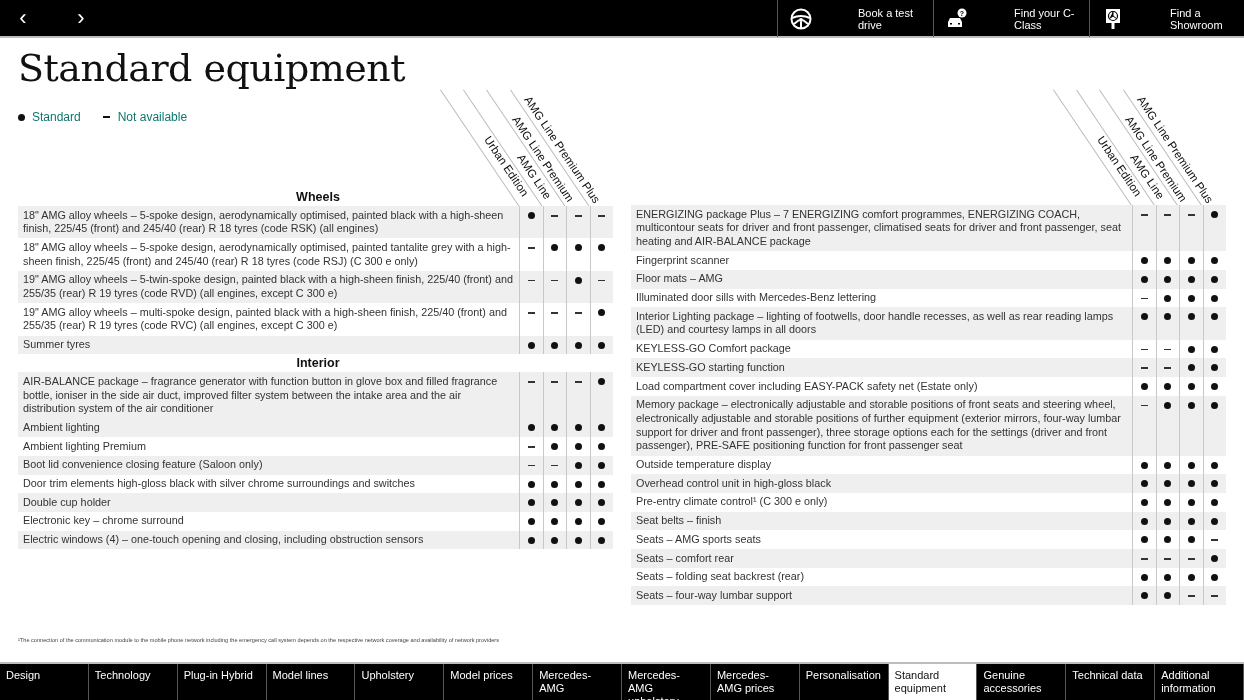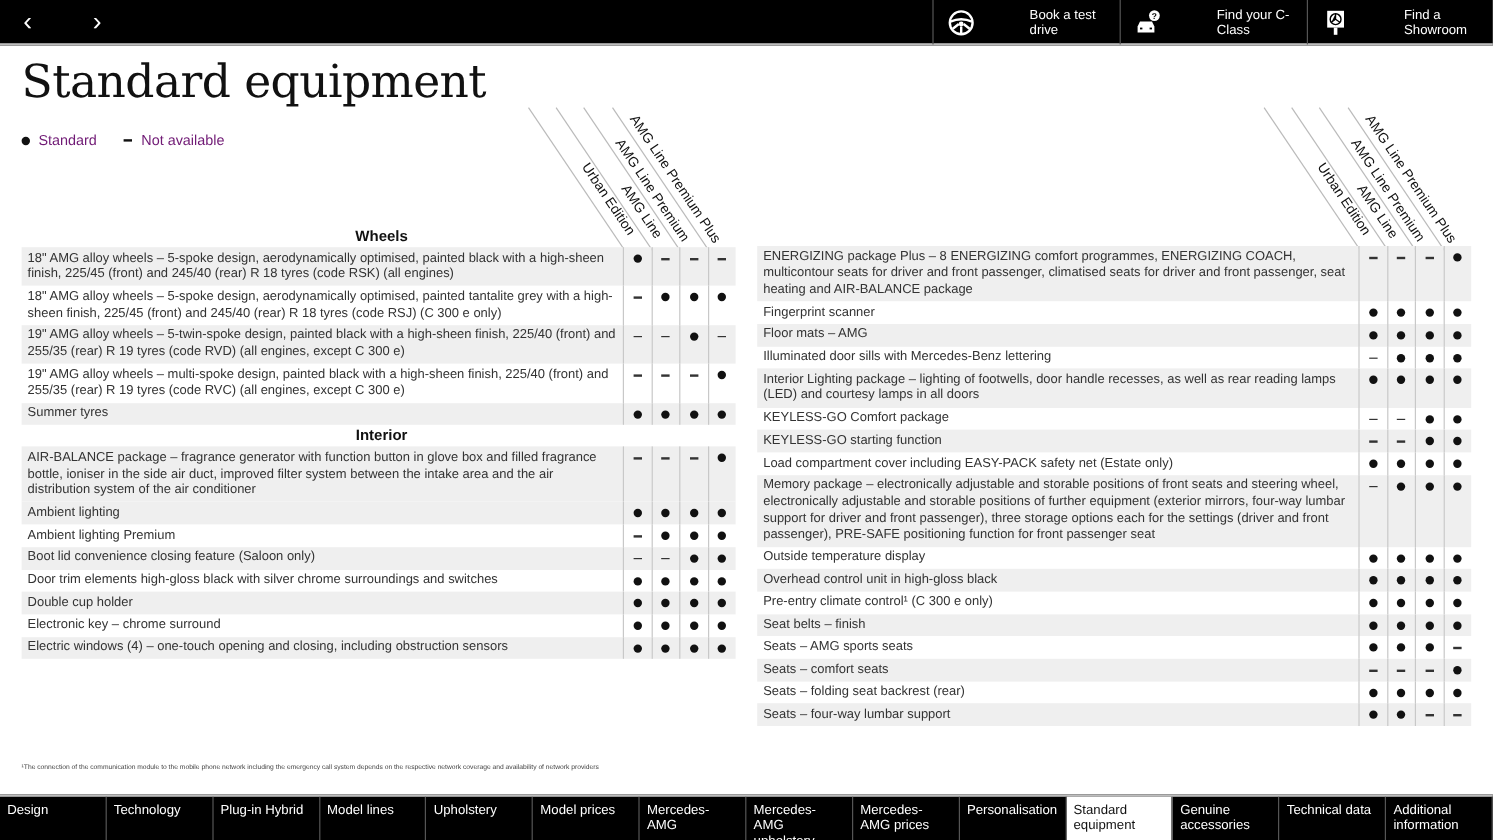--- a/index.html
+++ b/index.html
@@ -8,21 +8,21 @@
   .nav-arrow { position: absolute; top: 6px; width: 26px; height: 26px; color: #fff; font-size: 22px; line-height: 24px; text-align: center; cursor: pointer; }
   .nav-prev { left: 10px; }
   .nav-next { left: 68px; }
   .top-action { position: absolute; top: 0; height: 37px; border-left: 1px solid #555; display: flex; align-items: center; color: #fff; font-size: 11px; cursor: pointer; gap: 38px; }
   .top-action .ic { width: 24px; height: 24px; margin-right: 8px; display: flex; align-items: center; justify-content: center; }
   .ta1 { left: 777px; width: 156px; padding-left: 12px; }
   .ta2 { left: 933px; width: 156px; padding-left: 12px; }
   .ta3 { left: 1089px; width: 155px; padding-left: 12px; }
 
   .page-title { position: absolute; left: 18px; top: 46px; font-family: "DejaVu Serif", "Liberation Serif", serif; font-size: 38px; font-weight: normal; color: #111; letter-spacing: -0.5px; }
-  .legend { position: absolute; left: 18px; top: 110px; display: flex; font-size: 12px; color: #701a75; }
+  .legend { position: absolute; left: 18px; top: 110px; display: flex; font-size: 12px; color: #0f766e; }
   .legend .li { display: flex; align-items: center; margin-right: 22px; }
   .legend .dot { width: 7px; height: 7px; background: #111; border-radius: 50%; margin-right: 7px; }
   .legend .dash { width: 7px; height: 1.5px; background: #111; margin-right: 8px; }
 
   .col-headers { position: absolute; height: 120px; width: 190px; }
   .col-headers .diag { position: absolute; top: 0; width: 1px; height: 150px; background: #bbb; transform-origin: top left; transform: rotate(-34deg); }
   .col-headers .lbl { position: absolute; font-size: 11.5px; color: #111; transform-origin: left top; transform: rotate(56deg); white-space: nowrap; }
 
   .table { position: absolute; }
   .section-title { font-size: 12.5px; font-weight: bold; color: #111; height: 18px; line-height: 18px; padding-left: 5px; text-align: center; }
@@ -320,21 +320,21 @@
         </div>
         <div class="cell">
           <span class="d"></span>
         </div>
       </div>
     </div>
   </div>
 
 <div class="table" id="right-table" style="left:631px; top:205px; width:595px;">
     <div class="row shade">
-      <div class="desc">ENERGIZING package Plus – 8 ENERGIZING comfort programmes, ENERGIZING COACH, multicontour seats for driver and front passenger, climatised seats for driver and front passenger, seat heating and AIR-BALANCE package</div>
+      <div class="desc">ENERGIZING package Plus – 7 ENERGIZING comfort programmes, ENERGIZING COACH, multicontour seats for driver and front passenger, climatised seats for driver and front passenger, seat heating and AIR-BALANCE package</div>
       <div class="cell">
         <span class="n"></span>
       </div>
       <div class="cell">
         <span class="n"></span>
       </div>
       <div class="cell">
         <span class="n"></span>
       </div>
       <div class="cell">
@@ -530,21 +530,21 @@
         <span class="d"></span>
       </div>
       <div class="cell">
         <span class="d"></span>
       </div>
       <div class="cell">
         <span class="n"></span>
       </div>
     </div>
     <div class="row shade">
-      <div class="desc">Seats – comfort seats</div>
+      <div class="desc">Seats – comfort rear</div>
       <div class="cell">
         <span class="n"></span>
       </div>
       <div class="cell">
         <span class="n"></span>
       </div>
       <div class="cell">
         <span class="n"></span>
       </div>
       <div class="cell">

